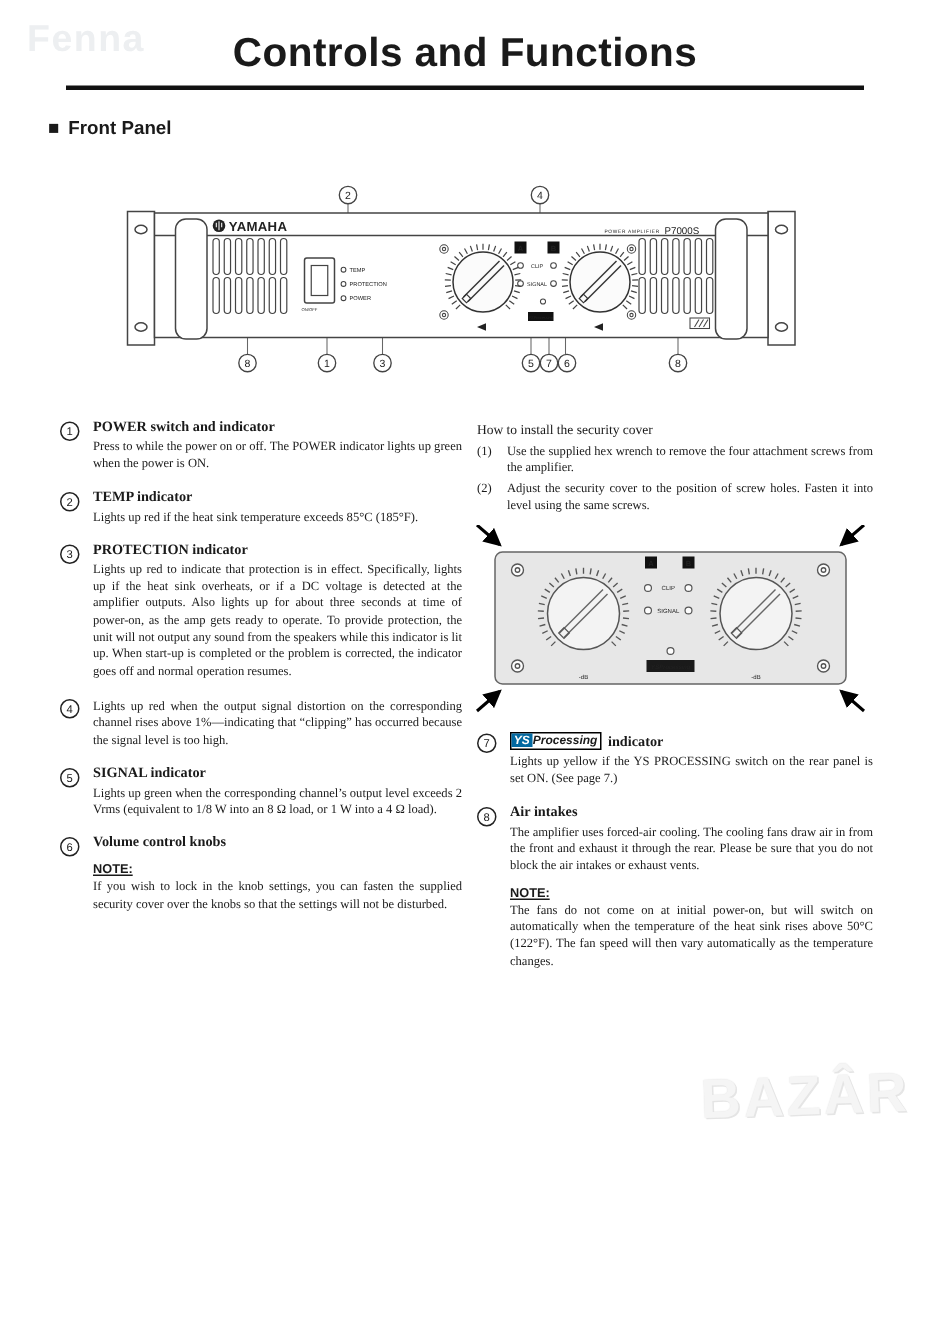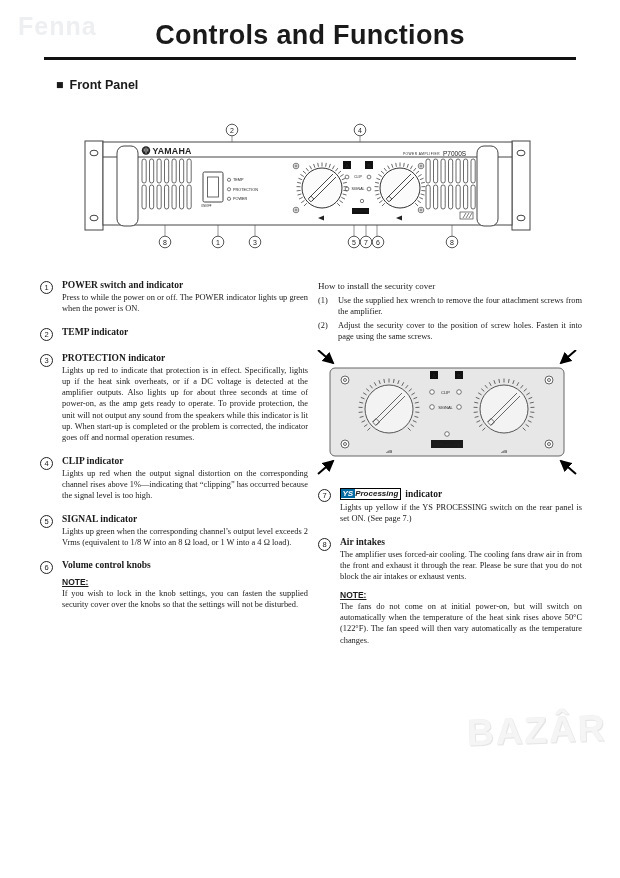--- a/index.html
+++ b/index.html
@@ -6,21 +6,21 @@
   .page{position:relative;width:620px;height:760px;background:#fff;overflow:hidden;
         font-family:"Liberation Serif",serif;color:#1a1a1a;}
   .wm-fenna{position:absolute;top:12px;left:18px;font:bold 25px "Liberation Sans",sans-serif;
             color:#edeff1;letter-spacing:1px;}
   .wm-bazar{position:absolute;bottom:8px;right:14px;font:bold 37px "Liberation Sans",sans-serif;
             color:#f5f5f5;letter-spacing:2px;transform:rotate(-2deg);
             text-shadow:0 0 1px #dedede,1px 1px 0 #e6e6e6;}
   .title{position:absolute;top:20px;left:0;width:100%;text-align:center;
          font:bold 27px "Liberation Sans",sans-serif;letter-spacing:.3px;}
   .rule{position:absolute;top:57px;left:44px;width:532px;height:3px;background:#111;}
-  .section{position:absolute;top:78px;left:56px;font:bold 12.5px "Liberation Sans",sans-serif;}
+  .section{position:absolute;top:78px;left:32px;font:bold 12.5px "Liberation Sans",sans-serif;}
   .section .sq{margin-right:6px;}
   .diagram{position:absolute;left:70px;top:117px;width:480px;height:140px;}
   .col{position:absolute;top:280px;}
   .col-left{left:40px;width:268px;}
   .col-right{left:318px;width:264px;}
   .item{display:flex;gap:9px;margin-bottom:12px;}
   .cnum{flex:0 0 11px;width:11px;height:11px;border:1px solid #222;border-radius:50%;
         font:7.5px "Liberation Sans",sans-serif;line-height:11px;text-align:center;margin-top:1px;}
   .ibody{flex:1;min-width:0;}
   .ihead{font:bold 9.5px "Liberation Serif",serif;margin:0 0 2px 0;}
@@ -293,33 +293,33 @@
       <span class="cnum">1</span>
       <div class="ibody">
         <div class="ihead">POWER switch and indicator</div>
         <p class="itext">Press to while the power on or off. The POWER indicator lights up green when the power is ON.</p>
       </div>
     </div>
     <div class="item">
       <span class="cnum">2</span>
       <div class="ibody">
         <div class="ihead">TEMP indicator</div>
+        <p class="itext">Lights up red if the heat sink temperature exceeds 85°C (185°F).</p>
       </div>
     </div>
     <div class="item">
       <span class="cnum">3</span>
       <div class="ibody">
         <div class="ihead">PROTECTION indicator</div>
         <p class="itext">Lights up red to indicate that protection is in effect. Specifically, lights up if the heat sink overheats, or if a DC voltage is detected at the amplifier outputs. Also lights up for about three seconds at time of power-on, as the amp gets ready to operate. To provide protection, the unit will not output any sound from the speakers while this indicator is lit up. When start-up is completed or the problem is corrected, the indicator goes off and normal operation resumes.</p>
       </div>
     </div>
     <div class="item">
       <span class="cnum">4</span>
       <div class="ibody">
-        <div class="ihead">CLIP indicator</div>
         <p class="itext">Lights up red when the output signal distortion on the corresponding channel rises above 1%—indicating that “clipping” has occurred because the signal level is too high.</p>
       </div>
     </div>
     <div class="item">
       <span class="cnum">5</span>
       <div class="ibody">
         <div class="ihead">SIGNAL indicator</div>
         <p class="itext">Lights up green when the corresponding channel’s output level exceeds 2 Vrms (equivalent to 1/8 W into an 8 Ω load, or 1 W into a 4 Ω load).</p>
       </div>
     </div>
@@ -334,21 +334,21 @@
   </div>
 
   <div class="col col-right">
     <div class="howto-title">How to install the security cover</div>
     <div class="step">
       <span class="step-num">(1)</span>
       <span class="step-text">Use the supplied hex wrench to remove the four attachment screws from the amplifier.</span>
     </div>
     <div class="step">
       <span class="step-num">(2)</span>
-      <span class="step-text">Adjust the security cover to the position of screw holes. Fasten it into page using the same screws.</span>
+      <span class="step-text">Adjust the security cover to the position of screw holes. Fasten it into level using the same screws.</span>
     </div>
 
     <svg class="cover-svg" width="290" height="128" viewBox="0 0 290 128">
       <defs>
         <marker id="arw" markerWidth="6" markerHeight="6" refX="5" refY="3" orient="auto">
           <path d="M0,0 L6,3 L0,6 Z" fill="#000"></path>
         </marker>
       </defs>
       <g stroke="#000" stroke-width="2">
         <line x1="6" y1="0" x2="21" y2="13" marker-end="url(#arw)"></line>

